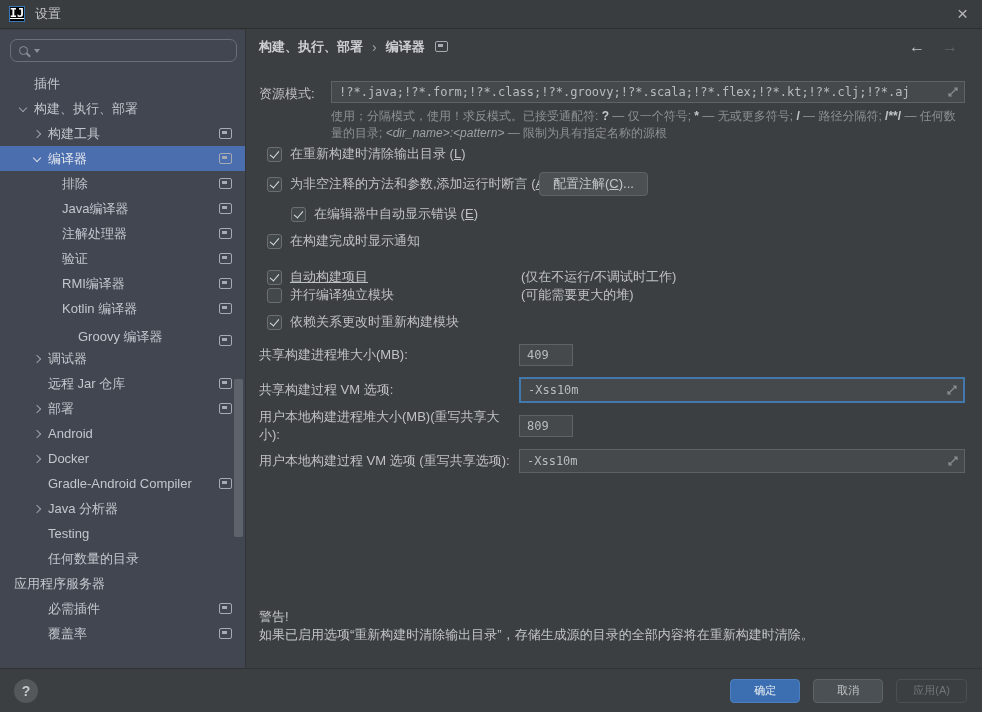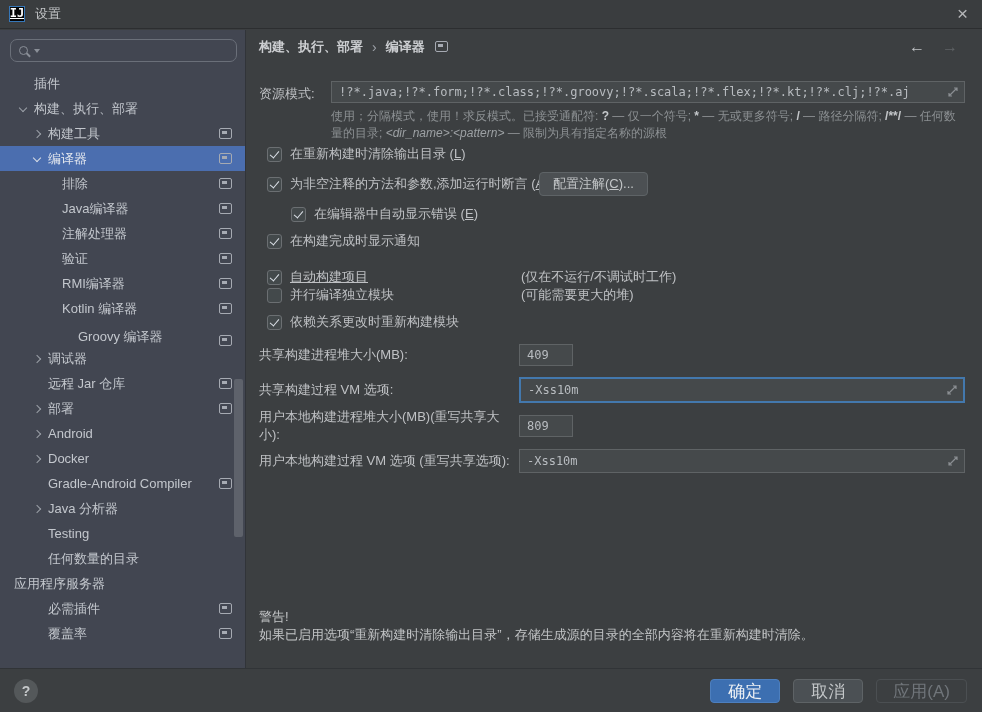--- a/index.html
+++ b/index.html
@@ -65,21 +65,21 @@
   .field-row .flabel{ width:260px; flex:none;}
   .fr-small .field-box{ flex:none; width:54px;}
   .field-box.focused{ border:2px solid #4378ad;}
 
   .warning{ position:absolute; left:12px; top:578px; line-height:18px; color:#c2c4c6;}
 
   
   .footer{ position:absolute; left:0; right:0; bottom:0; height:44px; background:#3c3f41; border-top:1px solid #313437; display:flex; align-items:center; padding:0 15px 0 14px;}
   .help-circle{ width:24px; height:24px; border-radius:50%; background:#54585a; color:#c6c9cb; display:flex; align-items:center; justify-content:center; font-size:14px; font-weight:bold;}
   .btns{ margin-left:auto; display:flex; gap:13px;}
-  .btn{ height:24px; min-width:70px; padding:0 16px; border-radius:4px; font-size:17px;}
+  .btn{ height:24px; min-width:70px; padding:0 16px; border-radius:4px; font-size:11px;}
   .btn-ok{ background:#3c6fb1; border:1px solid #4d7fbe; color:#eef1f4;}
   .btn-cancel{ background:#4b5054; border:1px solid #5e6366; color:#c3c6c8;}
   .btn-apply{ background:transparent; border:1px solid #4b4f52; color:#70757a;}
 </style>
 </head>
 <body>
 
 <div class="window">
 
   <div class="titlebar">

